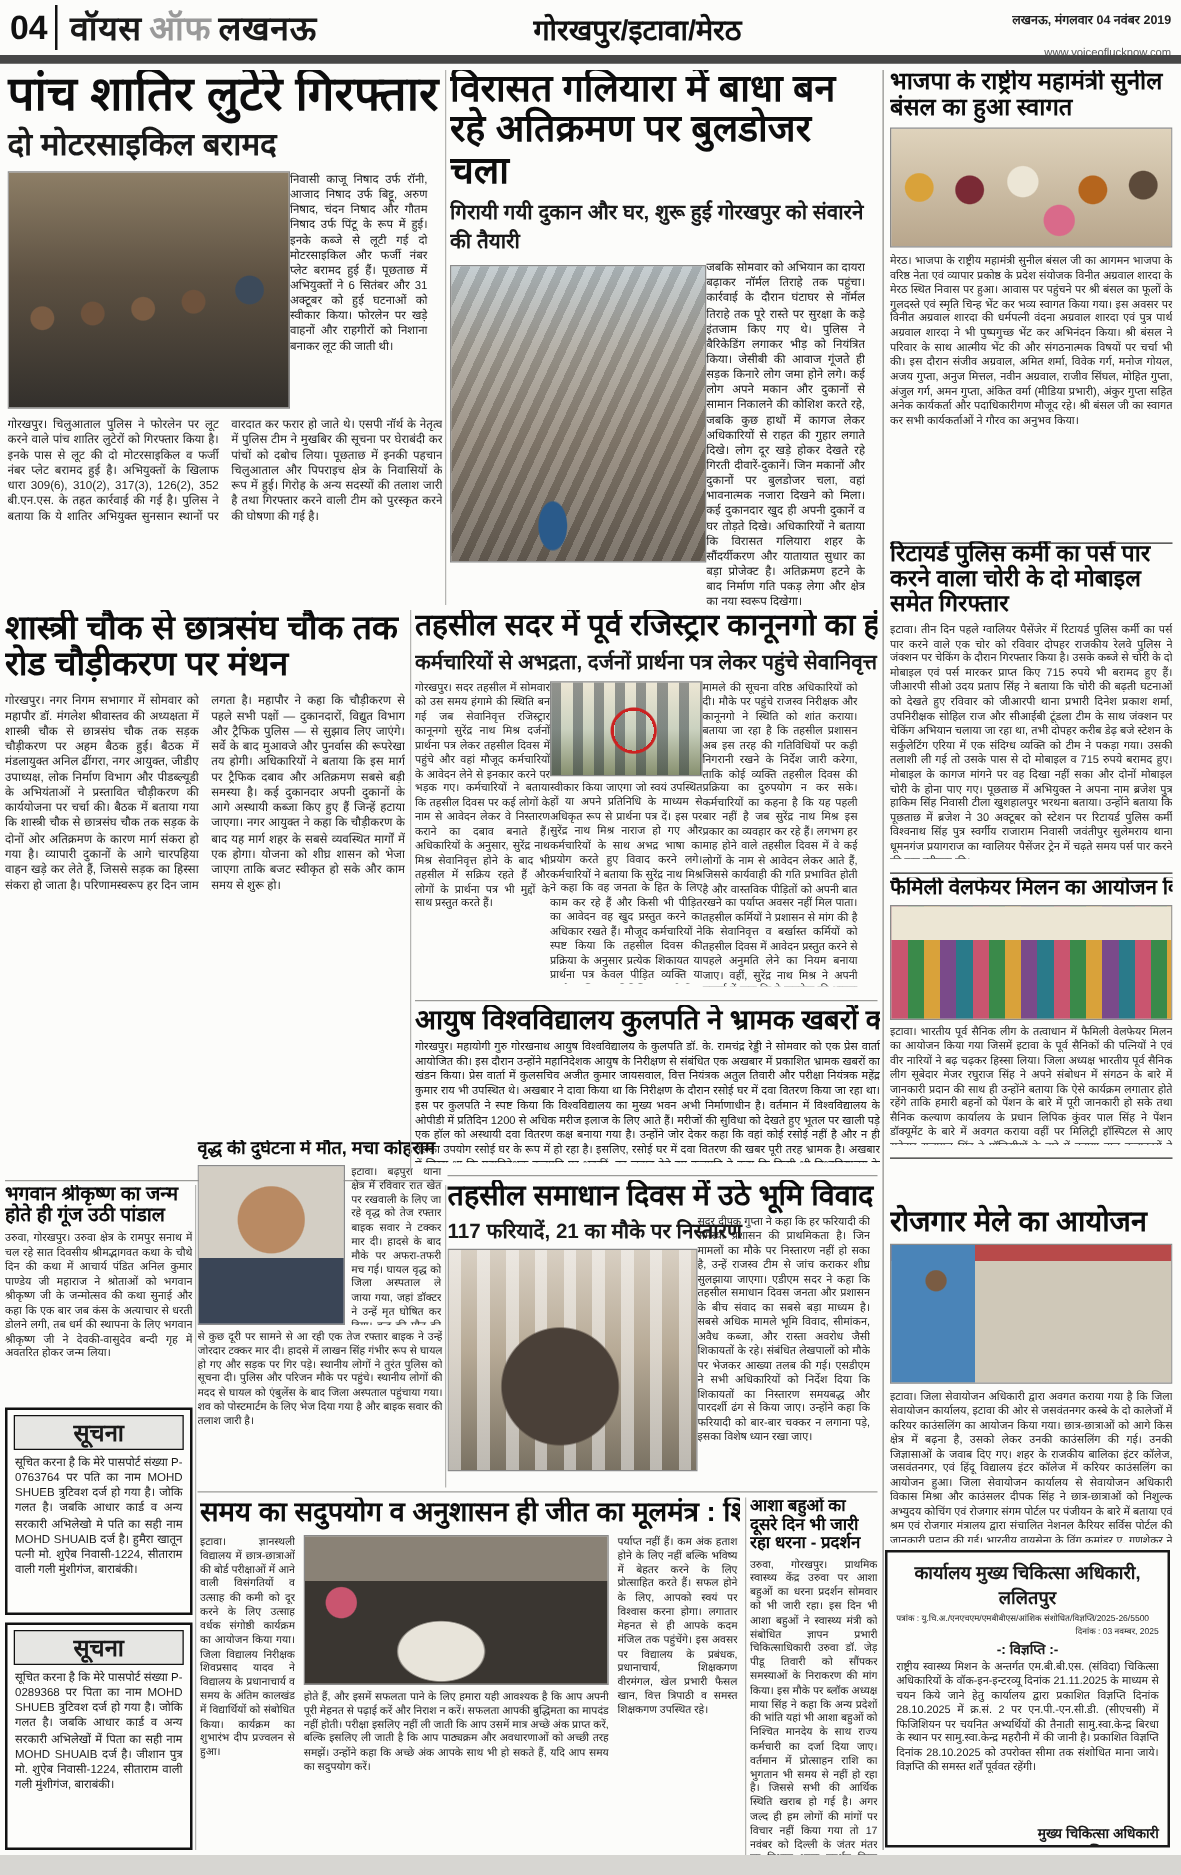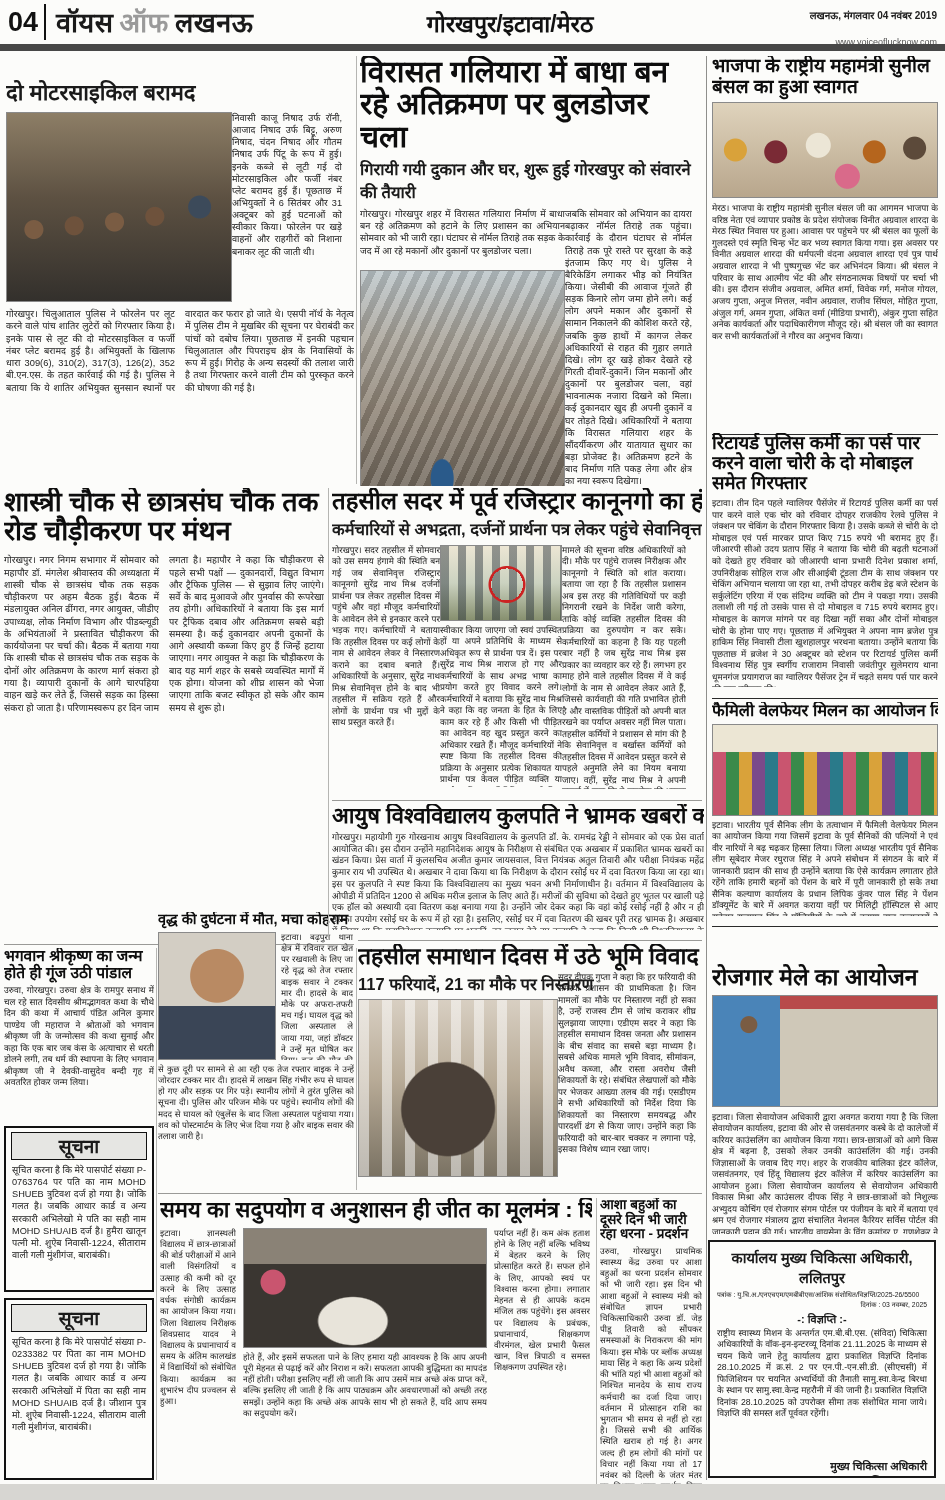--- a/index.html
+++ b/index.html
@@ -66,21 +66,21 @@
     radial-gradient(circle at 16% 26%,#7a5c43 0 8px,transparent 9px),
     linear-gradient(90deg,#4a84b8 0 30%,transparent 30%),
     linear-gradient(180deg,#b84a4a 0 12%,#cfc8b8 12% 100%);}
   .ph-school{background:
     radial-gradient(circle at 12% 45%,#c9556f 0 12px,transparent 13px),
     radial-gradient(ellipse at 45% 78%,#e8e4da 0 18%,transparent 19%),
     linear-gradient(180deg,#8a8276 0 30%,#3a3631 30% 100%);}
   
   #art-robbers{left:6px;top:56px;width:348px;height:428px;}
   #art-robbers .hl{font-size:38px;}
-  #art-robbers .sub{font-size:22px;font-weight:bold;margin-top:20px;}
+  #art-robbers .sub{font-size:25px;font-weight:bold;margin-top:0;}
   #art-robbers .row{margin-top:6px;}
   #art-robbers .photo{width:226px;height:190px;}
   #art-robbers .side{width:110px;height:190px;font-size:9.2px;}
   #art-robbers .bottom{margin-top:6px;height:122px;column-count:2;column-gap:10px;}
 
   #art-corridor{left:360px;top:56px;width:342px;height:430px;}
   #art-corridor .hl{font-size:30px;}
   #art-corridor .sub{font-size:16.5px;font-weight:bold;margin-top:4px;}
   #art-corridor .row{margin-top:5px;}
   #art-corridor .lcol{width:205px;}
@@ -186,34 +186,34 @@
     </div>
     <div class="sectiontitle">गोरखपुर/इटावा/मेरठ</div>
     <div class="hmeta">
       <div class="d">लखनऊ, मंगलवार 04 नवंबर 2019</div>
       <div class="w">www.voiceoflucknow.com</div>
     </div>
   </div>
   <div class="rule-top"></div>
 
   <div class="article" id="art-robbers">
+    <div class="hl nowrap">पांच शातिर लुटेरे गिरफ्तार</div>
     <div class="sub">दो मोटरसाइकिल बरामद</div>
     <div class="row">
       <div class="photo ph-arrest"></div>
       <div class="side body-text">निवासी काजू निषाद उर्फ रॉनी, आजाद निषाद उर्फ बिट्टू, अरुण निषाद, चंदन निषाद और गौतम निषाद उर्फ पिंटू के रूप में हुई। इनके कब्जे से लूटी गई दो मोटरसाइकिल और फर्जी नंबर प्लेट बरामद हुई हैं। पूछताछ में अभियुक्तों ने 6 सितंबर और 31 अक्टूबर को हुई घटनाओं को स्वीकार किया। फोरलेन पर खड़े वाहनों और राहगीरों को निशाना बनाकर लूट की जाती थी।</div>
     </div>
     <div class="bottom body-text">गोरखपुर। चिलुआताल पुलिस ने फोरलेन पर लूट करने वाले पांच शातिर लुटेरों को गिरफ्तार किया है। इनके पास से लूट की दो मोटरसाइकिल व फर्जी नंबर प्लेट बरामद हुई है। अभियुक्तों के खिलाफ धारा 309(6), 310(2), 317(3), 126(2), 352 बी.एन.एस. के तहत कार्रवाई की गई है। पुलिस ने बताया कि ये शातिर अभियुक्त सुनसान स्थानों पर वारदात कर फरार हो जाते थे। एसपी नॉर्थ के नेतृत्व में पुलिस टीम ने मुखबिर की सूचना पर घेराबंदी कर पांचों को दबोच लिया। पूछताछ में इनकी पहचान चिलुआताल और पिपराइच क्षेत्र के निवासियों के रूप में हुई। गिरोह के अन्य सदस्यों की तलाश जारी है तथा गिरफ्तार करने वाली टीम को पुरस्कृत करने की घोषणा की गई है।</div>
   </div>
 
   <div class="article" id="art-corridor">
     <div class="hl">विरासत गलियारा में बाधा बन रहे अतिक्रमण पर बुलडोजर चला</div>
     <div class="sub">गिरायी गयी दुकान और घर, शुरू हुई गोरखपुर को संवारने की तैयारी</div>
     <div class="row">
       <div class="lcol">
-        <div class="intro body-text">गोरखपुर। गोरखपुर शहर में विरासत गलियारा निर्माण में बाधा बन रहे अतिक्रमण को हटाने के लिए प्रशासन का अभियान सोमवार को भी जारी रहा। घंटाघर से नॉर्मल तिराहे तक सड़क के जद में आ रहे मकानों और दुकानों पर बुलडोजर चला।</div>
         <div class="photo ph-rubble"></div>
       </div>
       <div class="side body-text">जबकि सोमवार को अभियान का दायरा बढ़ाकर नॉर्मल तिराहे तक पहुंचा। कार्रवाई के दौरान घंटाघर से नॉर्मल तिराहे तक पूरे रास्ते पर सुरक्षा के कड़े इंतजाम किए गए थे। पुलिस ने बैरिकेडिंग लगाकर भीड़ को नियंत्रित किया। जेसीबी की आवाज गूंजते ही सड़क किनारे लोग जमा होने लगे। कई लोग अपने मकान और दुकानों से सामान निकालने की कोशिश करते रहे, जबकि कुछ हाथों में कागज लेकर अधिकारियों से राहत की गुहार लगाते दिखे। लोग दूर खड़े होकर देखते रहे गिरती दीवारें-दुकानें। जिन मकानों और दुकानों पर बुलडोजर चला, वहां भावनात्मक नजारा दिखने को मिला। कई दुकानदार खुद ही अपनी दुकानें व घर तोड़ते दिखे। अधिकारियों ने बताया कि विरासत गलियारा शहर के सौंदर्यीकरण और यातायात सुधार का बड़ा प्रोजेक्ट है। अतिक्रमण हटने के बाद निर्माण गति पकड़ लेगा और क्षेत्र का नया स्वरूप दिखेगा।</div>
     </div>
   </div>
 
   <div class="article" id="art-bjp">
     <div class="hl">भाजपा के राष्ट्रीय महामंत्री सुनील बंसल का हुआ स्वागत</div>
     <div class="photo ph-bjp"></div>
     <div class="body-text">मेरठ। भाजपा के राष्ट्रीय महामंत्री सुनील बंसल जी का आगमन भाजपा के वरिष्ठ नेता एवं व्यापार प्रकोष्ठ के प्रदेश संयोजक विनीत अग्रवाल शारदा के मेरठ स्थित निवास पर हुआ। आवास पर पहुंचने पर श्री बंसल का फूलों के गुलदस्ते एवं स्मृति चिन्ह भेंट कर भव्य स्वागत किया गया। इस अवसर पर विनीत अग्रवाल शारदा की धर्मपत्नी वंदना अग्रवाल शारदा एवं पुत्र पार्थ अग्रवाल शारदा ने भी पुष्पगुच्छ भेंट कर अभिनंदन किया। श्री बंसल ने परिवार के साथ आत्मीय भेंट की और संगठनात्मक विषयों पर चर्चा भी की। इस दौरान संजीव अग्रवाल, अमित शर्मा, विवेक गर्ग, मनोज गोयल, अजय गुप्ता, अनुज मित्तल, नवीन अग्रवाल, राजीव सिंघल, मोहित गुप्ता, अंजुल गर्ग, अमन गुप्ता, अंकित वर्मा (मीडिया प्रभारी), अंकुर गुप्ता सहित अनेक कार्यकर्ता और पदाधिकारीगण मौजूद रहे। श्री बंसल जी का स्वागत कर सभी कार्यकर्ताओं ने गौरव का अनुभव किया।</div>
@@ -293,21 +293,21 @@
     </div>
     <div class="bottom body-text">से कुछ दूरी पर सामने से आ रही एक तेज रफ्तार बाइक ने उन्हें जोरदार टक्कर मार दी। हादसे में लाखन सिंह गंभीर रूप से घायल हो गए और सड़क पर गिर पड़े। स्थानीय लोगों ने तुरंत पुलिस को सूचना दी। पुलिस और परिजन मौके पर पहुंचे। स्थानीय लोगों की मदद से घायल को एंबुलेंस के बाद जिला अस्पताल पहुंचाया गया। शव को पोस्टमार्टम के लिए भेज दिया गया है और बाइक सवार की तलाश जारी है।</div>
   </div>
 
   <div class="article notice" id="notice1">
     <div class="nh">सूचना</div>
     <div class="body-text">सूचित करना है कि मेरे पासपोर्ट संख्या P-0763764 पर पति का नाम MOHD SHUEB त्रुटिवश दर्ज हो गया है। जोकि गलत है। जबकि आधार कार्ड व अन्य सरकारी अभिलेखो मे पति का सही नाम MOHD SHUAIB दर्ज है। हुमैरा खातून पत्नी मो. शुऐब निवासी-1224, सीताराम वाली गली मुंशीगंज, बाराबंकी।</div>
   </div>
   <div class="article notice" id="notice2">
     <div class="nh">सूचना</div>
-    <div class="body-text">सूचित करना है कि मेरे पासपोर्ट संख्या P-0233382 पर पिता का नाम MOHD SHUEB त्रुटिवश दर्ज हो गया है। जोकि गलत है। जबकि आधार कार्ड व अन्य सरकारी अभिलेखों में पिता का सही नाम MOHD SHUAIB दर्ज है। जीशान पुत्र मो. शुऐब निवासी-1224, सीताराम वाली गली मुंशीगंज, बाराबंकी।</div>
+    <div class="body-text">सूचित करना है कि मेरे पासपोर्ट संख्या P-0289368 पर पिता का नाम MOHD SHUEB त्रुटिवश दर्ज हो गया है। जोकि गलत है। जबकि आधार कार्ड व अन्य सरकारी अभिलेखों में पिता का सही नाम MOHD SHUAIB दर्ज है। जीशान पुत्र मो. शुऐब निवासी-1224, सीताराम वाली गली मुंशीगंज, बाराबंकी।</div>
   </div>
 
   <div class="article" id="art-samadhan">
     <div class="hl nowrap">तहसील समाधान दिवस में उठे भूमि विवाद के मामले</div>
     <div class="row">
       <div class="lcol">
         <div class="sub nowrap">117 फरियादें, 21 का मौके पर निस्तारण</div>
         <div class="photo ph-meeting"></div>
       </div>
       <div class="side body-text">सदर दीपक गुप्ता ने कहा कि हर फरियादी की समस्या प्रशासन की प्राथमिकता है। जिन मामलों का मौके पर निस्तारण नहीं हो सका है, उन्हें राजस्व टीम से जांच कराकर शीघ्र सुलझाया जाएगा। एडीएम सदर ने कहा कि तहसील समाधान दिवस जनता और प्रशासन के बीच संवाद का सबसे बड़ा माध्यम है। सबसे अधिक मामले भूमि विवाद, सीमांकन, अवैध कब्जा, और रास्ता अवरोध जैसी शिकायतों के रहे। संबंधित लेखपालों को मौके पर भेजकर आख्या तलब की गई। एसडीएम ने सभी अधिकारियों को निर्देश दिया कि शिकायतों का निस्तारण समयबद्ध और पारदर्शी ढंग से किया जाए। उन्होंने कहा कि फरियादी को बार-बार चक्कर न लगाना पड़े, इसका विशेष ध्यान रखा जाए।</div>

